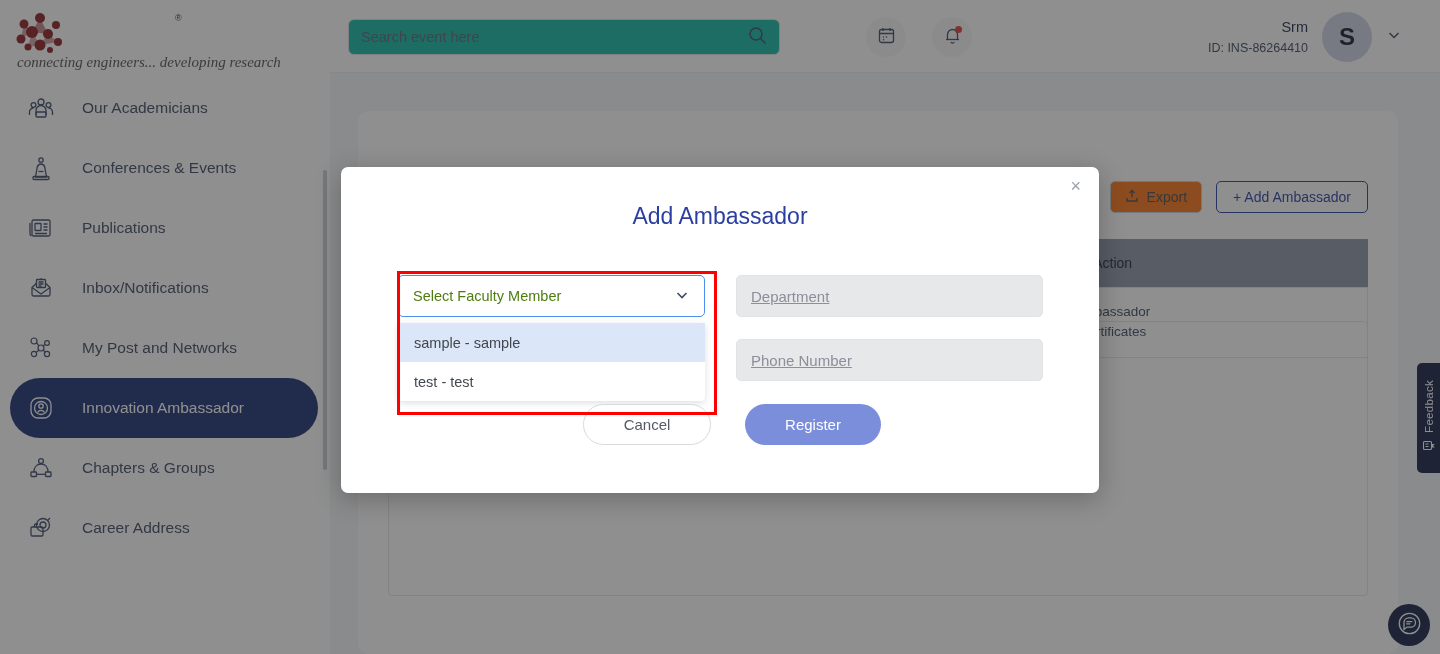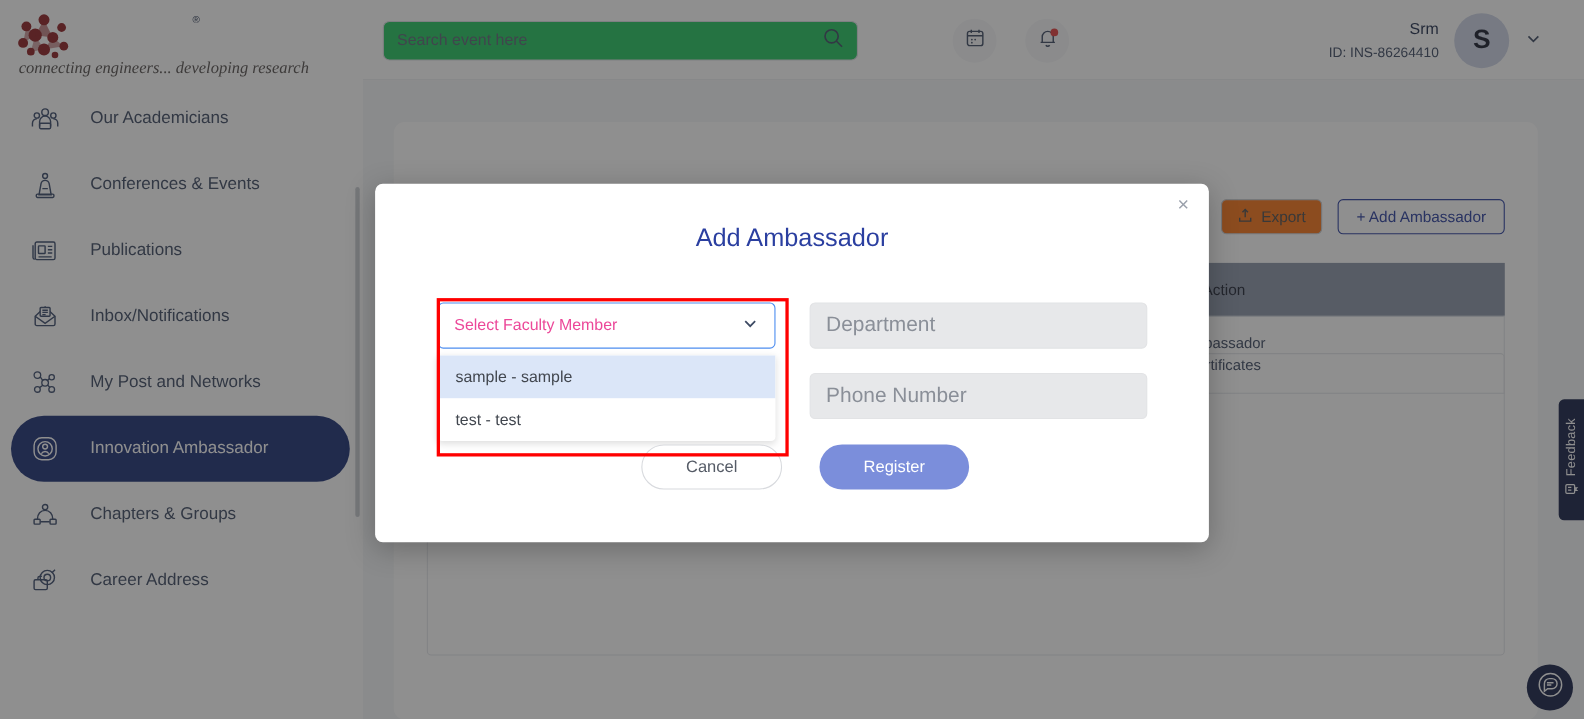--- a/index.html
+++ b/index.html
@@ -85,21 +85,21 @@
     position: absolute; left: 330px; top: 0;
     width: 1110px; height: 73px;
     background: #ffffff;
     border-bottom: 1px solid #eceef1;
   }
   .search-box {
     position: absolute; left: 18px; top: 19px;
     width: 432px; height: 36px;
     border: 1px solid #dcdfe4; border-radius: 6px;
     display: flex; align-items: center; padding: 0 12px;
-    background: #22c55e;
+    background: #14b8a6;
   }
   .search-input {
     border: none; outline: none; flex: 1;
     font-family: "Liberation Sans", sans-serif;
     font-size: 14.5px; color: #3d4a63; background: transparent;
   }
   .search-input::placeholder { color: #5b6475; }
   .circ-btn {
     position: absolute; top: 17px;
     width: 40px; height: 40px; border-radius: 50%;
@@ -245,21 +245,21 @@
   }
   .col { width: 307px; }
 
   .select-wrap { position: relative; width: 307px; }
   .select-field {
     width: 307px; height: 42px;
     border: 1px solid #4d8df0; border-radius: 5px;
     background: #fff;
     display: flex; align-items: center; justify-content: space-between;
     padding: 0 14px;
-    font-size: 14.5px; color: #ec4899;
+    font-size: 14.5px; color: #4d7c0f;
     cursor: pointer;
   }
   .select-list {
     position: absolute; left: 0; top: 48px;
     width: 307px;
     background: #fff;
     box-shadow: 0 2px 7px rgba(0,0,0,.13);
     border-radius: 0 0 4px 4px;
     overflow: hidden;
   }
@@ -268,23 +268,24 @@
     padding: 0 16px; font-size: 14.5px; color: #42474f;
     cursor: pointer;
   }
   .opt.hl { background: #dbe6f8; }
 
   .txt-field {
     width: 307px; height: 42px;
     border: 1px solid #e2e3e5; border-radius: 5px;
     background: #e7e8ea;
     padding: 0 14px;
-    font-size: 19px; color: #8a8f98;
+    font-size: 15px; color: #8a8f98;
     font-family: "Liberation Sans", sans-serif;
     outline: none;
+    text-decoration: underline;
   }
   .txt-field::placeholder { color: #8a8f98; }
   .gap-16 { height: 22px; }
 
   .modal-actions {
     position: absolute; left: 0; right: 0; top: 237px;
     display: flex; justify-content: center; gap: 34px; padding-left: 24px;
   }
   .btn-cancel {
     width: 128px; height: 41px;

